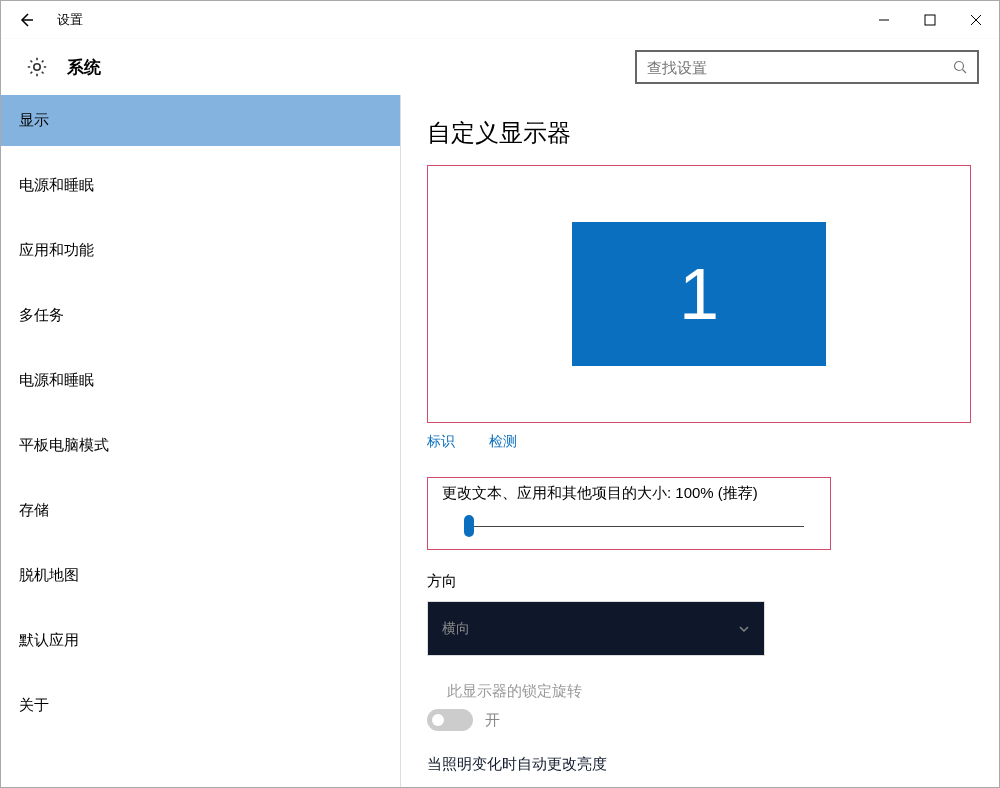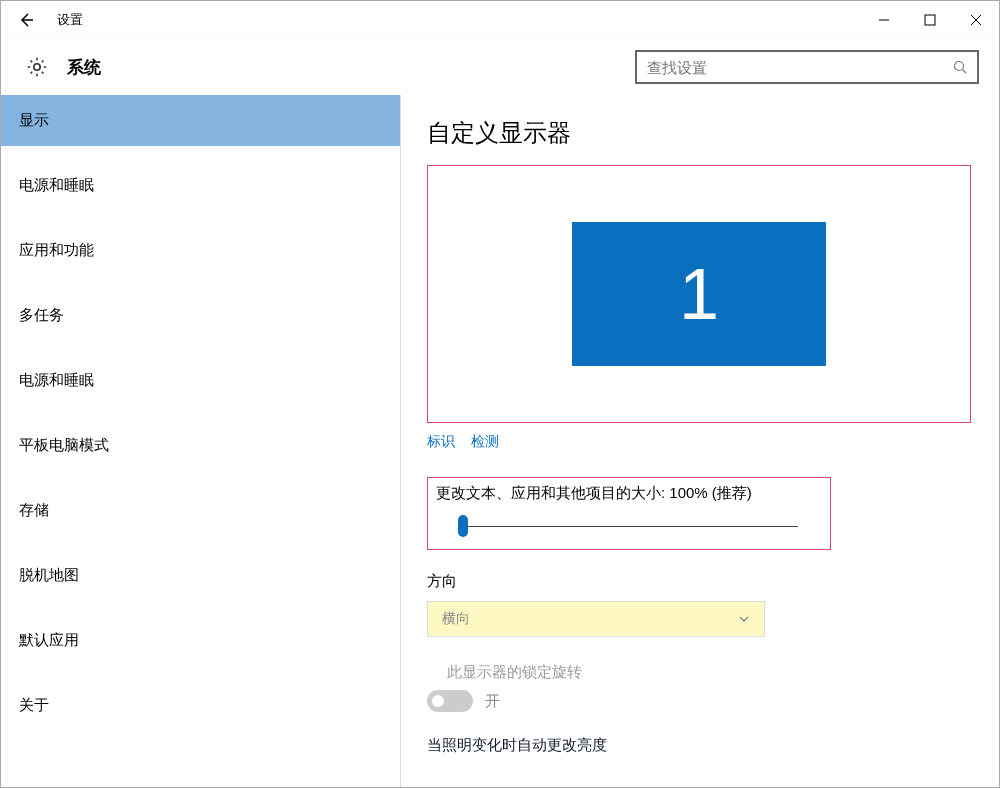--- a/index.html
+++ b/index.html
@@ -112,32 +112,32 @@
   height: 144px;
   display: flex;
   align-items: center;
   justify-content: center;
   font-size: 72px;
   font-weight: 200;
 }
 .link-row {
   margin-top: 10px;
   display: flex;
-  gap: 16px;
+  gap: 34px;
 }
 .link {
   color: #0a6fbf;
   font-size: 14px;
   cursor: pointer;
 }
 .scale-box {
   margin-top: 26px;
   border: 1px solid #d24b6a;
   width: 404px;
-  padding: 6px 10px 14px 8px;
+  padding: 6px 10px 14px 14px;
 }
 .scale-label { font-size: 15px; }
 .slider-wrap {
   margin-top: 14px;
   position: relative;
   height: 18px;
   width: 340px;
   margin-left: 22px;
 }
 .slider-line {
@@ -158,22 +158,22 @@
   border-radius: 5px;
   transform: translateY(-2px);
 }
 .field-label {
   margin-top: 22px;
   font-size: 15px;
 }
 .select-wrap {
   margin-top: 10px;
   width: 338px;
-  height: 36px;
-  background: #fef9c3;
+  height: 55px;
+  background: #0f172a;
   border: 1px solid #ddd;
   display: flex;
   align-items: center;
   padding: 0 14px;
   cursor: pointer;
 }
 .select-value { color: #888; flex: 1; }
 .chevron { color: #888; }
 .toggle-label {
   margin-top: 26px;

